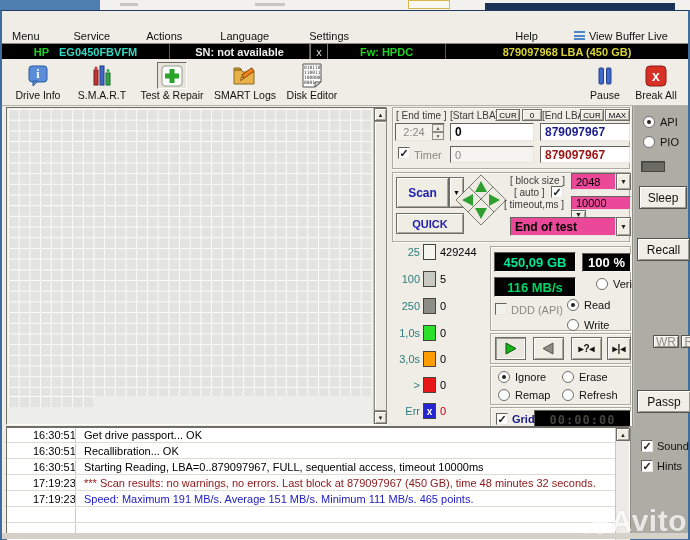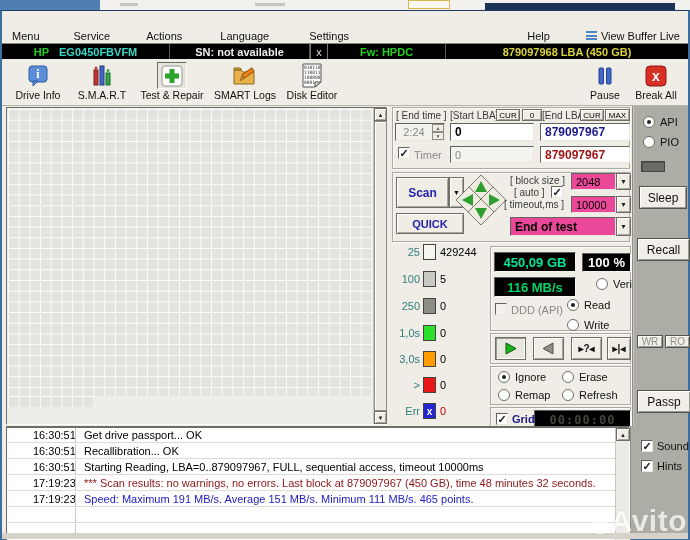--- a/index.html
+++ b/index.html
@@ -30,21 +30,21 @@
   .title-text { color:#FFF; font-size:11px; font-weight:bold; letter-spacing:.2px; }
   .win-btns { margin-left:auto; display:flex; gap:2px; }
   .win-btn { width:14px; height:12px; background:#D8D4CC; border:1px solid; border-color:#FFF #5F5F57 #5F5F57 #FFF;
              font-size:9px; line-height:10px; text-align:center; color:#000; font-weight:bold; font-family:"DejaVu Sans Mono",monospace; }
 
   
   .menubar { left:0; top:17px; width:686px; height:15px; background:#EFEDE6; display:flex; align-items:center;
              font-size:11px; color:#111; }
   .menu-item { padding:0 10px; }
   .menubar .spacer { flex:1; }
-  .vbl { display:flex; align-items:center; gap:4px; padding-right:8px; }
+  .vbl { display:flex; align-items:center; gap:4px; padding-right:20px; }
   .vbl-icon { width:11px; height:9px; display:flex; flex-direction:column; justify-content:space-between; }
   .vbl-icon i { display:block; height:2px; background:#4A86C8; }
 
   
   .infobar { left:0; top:32px; width:686px; height:16px; background:#000; display:flex; align-items:stretch;
              font-size:11px; font-weight:bold; border-top:1px solid #8A887E; }
   .seg { display:flex; align-items:center; justify-content:center; border-right:1px solid #5A5A55; }
   .seg-drive { width:168px; gap:10px; }
   .seg-sn { width:140px; color:#EDEDED; }
   .seg-x { width:18px; color:#DDD; border:1px solid #777; border-top:none; border-bottom:none; font-weight:normal; }
@@ -115,21 +115,21 @@
   
   .pb { position:absolute; width:31px; height:23px; display:flex; align-items:center; justify-content:center; }
   .pb-glyph { font-size:10px; color:#111; letter-spacing:0; font-weight:bold; }
 
   
   .rail { left:630px; top:95px; width:56px; height:320px; background:#ADADA5; border-left:1px solid #8E8E86;
           box-shadow:inset 1px 0 0 #C4C4BC; }
   .rail-btn { background:#F0EEE6; border:1px solid #55554F;
               box-shadow:inset 1px 1px 0 #FFF, inset -1px -1px 0 #9A9A92;
               font-size:12px; color:#111; display:flex; align-items:center; justify-content:center; }
-  .rail-btn.small { font-size:10px; color:#90908A; }
+  .rail-btn.small { font-size:12px; color:#90908A;margin-left:16px; }
   .led { background:#6B6B65; border:1px solid #45453F; box-shadow:inset 1px 1px 0 #52524C; }
 
   
   .logbox { left:4px; top:415px; width:624px; height:133px; background:#FFF;
             border:1px solid; border-color:#6E6E66 #FDFDFB #FDFDFB #6E6E66; border-top-width:2px; }
   .log-row { position:absolute; left:0; width:609px; height:15px; border-bottom:1px solid #DCDBD6;
              display:flex; align-items:center; font-size:11px; }
   .log-time { width:68px; padding-left:26px; color:#000; flex:0 0 auto; }
   .log-sep { width:1px; height:15px; background:#C9C8C2; margin-right:8px; }
   .log-msg { white-space:nowrap; overflow:hidden; }
@@ -323,21 +323,21 @@
     </div>
 
     <span class="abs lbl" style="left:120px;top:69px;">[ block size ]</span>
     <div class="abs combo" style="left:181px;top:67px;width:60px;height:17px;">
       <span class="val">2048</span>
         <span class="dd">▼</span>
     </div>
     <span class="abs lbl" style="left:124px;top:81px;">[ auto ]</span>
     <span class="abs cb" style="left:161px;top:80px;">✓</span>
     <span class="abs lbl" style="left:114px;top:93px;">[ timeout,ms ]</span>
-    <div class="abs combo" style="left:181px;top:90px;width:60px;height:17px;">
+    <div class="abs combo" style="left:181px;top:90px;width:60px;height:17px;flex-direction:column;">
       <span class="val">10000</span>
         <span class="dd">▼</span>
     </div>
     <div class="abs combo" style="left:120px;top:111px;width:121px;height:19px;">
       <span class="val" style="font-weight:bold;font-size:12px;">End of test</span>
         <span class="dd">▼</span>
     </div>
 
     <div class="leg-row" style="top:137px;">
       <span class="leg-lab">25</span>

